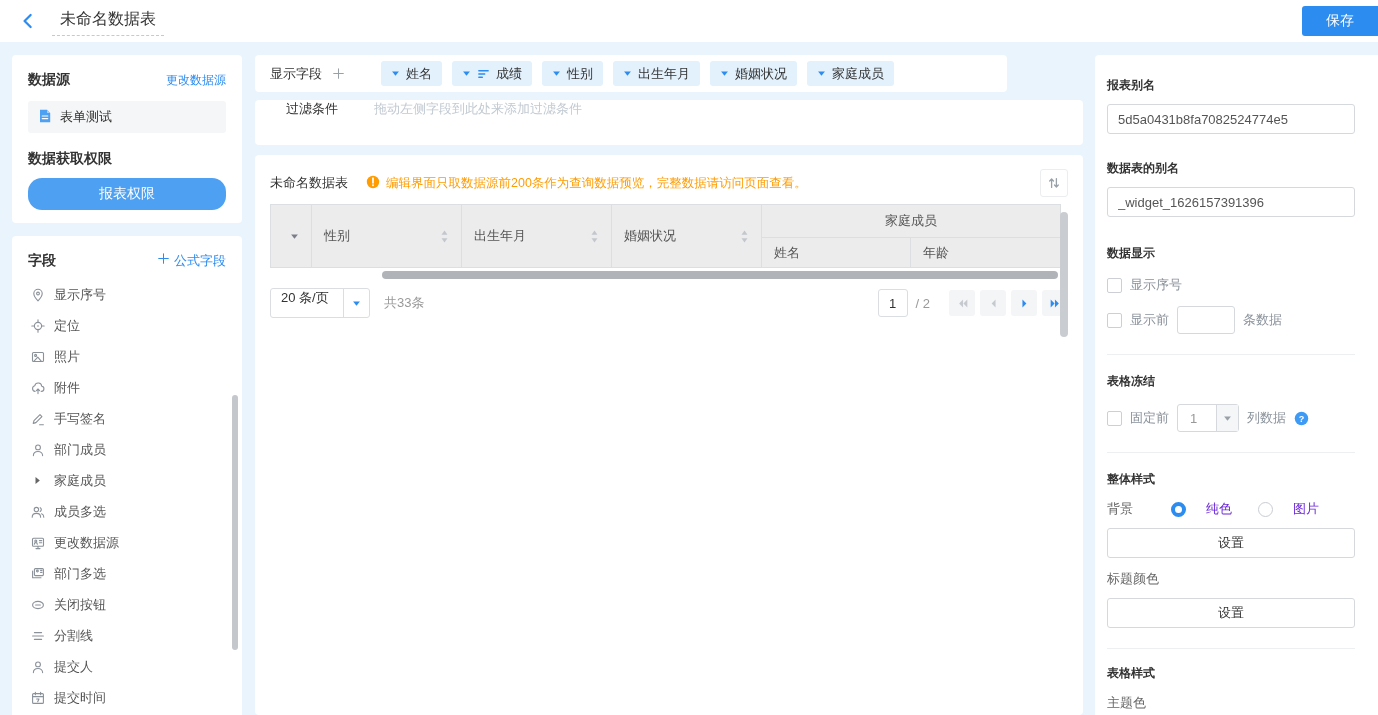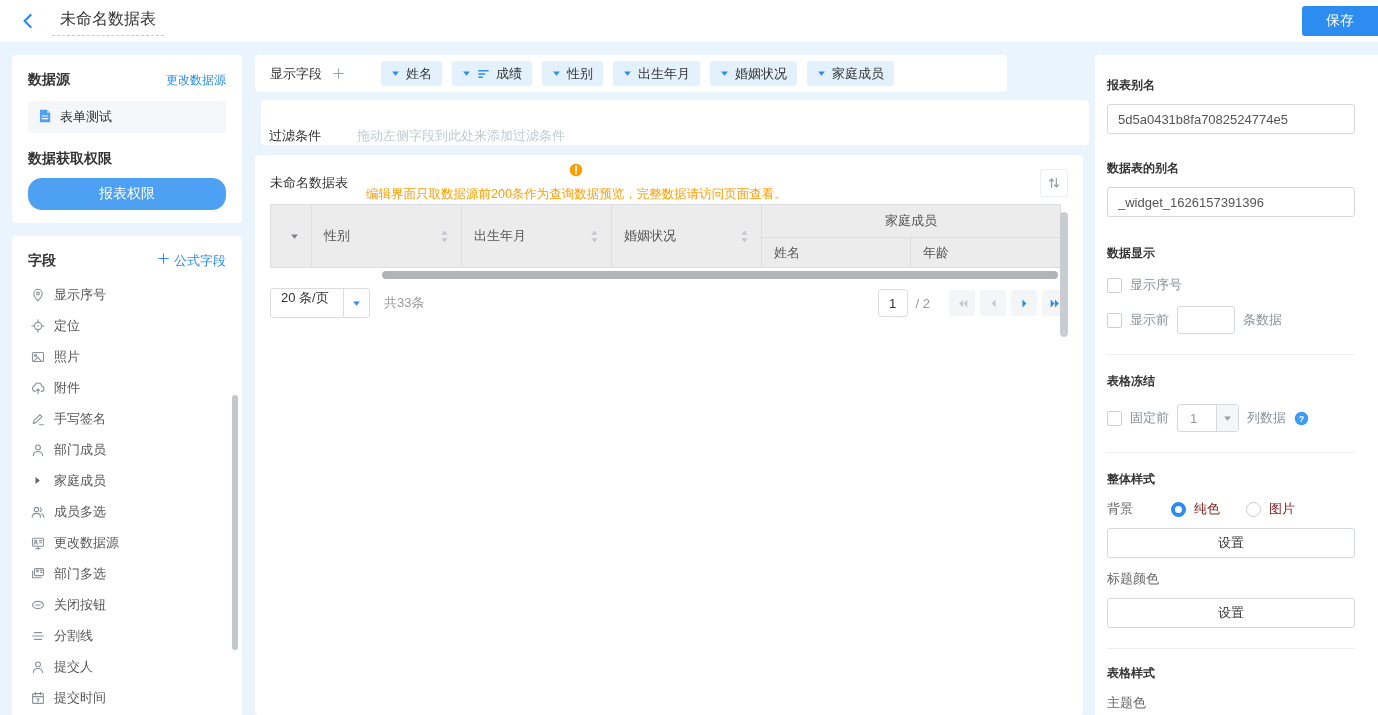--- a/index.html
+++ b/index.html
@@ -43,29 +43,29 @@
   
   #card-display { left:255px; top:55px; width:752px; height:37px; display:flex; align-items:center; padding:0 15px; }
   .display-label { color:#333; }
   .plus-gray { color:#9aa0a8; margin-left:10px; display:flex; cursor:pointer; }
   .chips { display:flex; gap:10px; margin-left:36px; }
   .chip { height:25px; background:#e3f1fd; border-radius:3px; display:flex; align-items:center;
     gap:6px; padding:0 10px; cursor:pointer; color:#333; }
   .chip .ccaret { color:#2d8cf0; display:flex; }
   .chip .cextra { display:flex; }
 
-  #card-filter { left:255px; top:100px; width:828px; height:45px; display:flex; align-items:flex-end; padding:0 8px;margin-left:6px; }
+  #card-filter { left:255px; top:100px; width:828px; height:45px; display:flex; align-items:flex-start; padding:0 31px; }
   .filter-label { color:#333; }
   .filter-placeholder { color:#c2cad2; margin-left:36px; }
 
   
   #card-table { left:255px; top:155px; width:828px; height:560px; padding:13px 15px; }
   .table-head-row { display:flex; align-items:center; height:30px; margin-bottom:6px; }
   .tbl-title { color:#333; }
-  .notice { display:flex; align-items:center; gap:6px; margin-left:18px; color:#ff9c00; font-size:12.5px;flex-direction:column; }
+  .notice { display:flex; align-items:center; gap:6px; margin-left:18px; color:#ff9c00; font-size:12.5px; }
   .sort-order-btn { margin-left:auto; width:28px; height:28px; border:1px solid #ebedef; border-radius:3px;
     display:flex; align-items:center; justify-content:center; cursor:pointer; background:#fff; }
   .table-wrap { position:relative; width:798px; }
   table { border-collapse:collapse; table-layout:fixed; width:790px; }
   th, td { border:1px solid #e9eaec; padding:0 12px; font-weight:normal; overflow:hidden; white-space:nowrap; }
   thead th { background:#ececec; border-color:#dcdfe2; color:#555; text-align:left; }
   thead tr.h1 th { height:33px; }
   thead tr.h2 th { height:30px; }
   th.group { text-align:center; }
   th .th-inner { display:flex; align-items:center; justify-content:space-between; }
@@ -107,21 +107,21 @@
   .freeze-select { width:62px; height:28px; border:1px solid #d5d9dd; border-radius:3px; display:flex;
     align-items:center; cursor:pointer; background:#fff; }
   .freeze-select .fs-val { flex:1; padding-left:12px; color:#999; }
   .freeze-select .fs-caret { width:22px; height:100%; border-left:1px solid #d5d9dd; background:#f5f6f7;
     display:flex; align-items:center; justify-content:center; color:#9aa0a8; }
   .radio-row { display:flex; align-items:center; color:#666; }
   .radio-row .rlabel { width:64px; }
   .radio { width:15px; height:15px; border-radius:50%; background:#fff; flex:none; cursor:pointer; }
   .radio.on { border:4.5px solid #2d8cf0; }
   .radio.off { border:1px solid #c8cdd2; }
-  .radio-opt { display:flex; align-items:center; gap:8px; color:#7f1d1d; margin-right:26px; cursor:pointer; }
+  .radio-opt { display:flex; align-items:center; gap:20px; color:#6d28d9; margin-right:26px; cursor:pointer; }
   .set-btn { margin-top:10px; width:100%; height:30px; background:#fff; border:1px solid #d5d9dd;
     border-radius:3px; font-size:13px; color:#333; cursor:pointer; font-family:inherit; }
   .sub-label { color:#666; }
 </style>
 </head>
 <body>
 
 <div class="topbar">
   <span class="back-btn">
       <svg width="16" height="16" viewBox="0 0 14 14">

